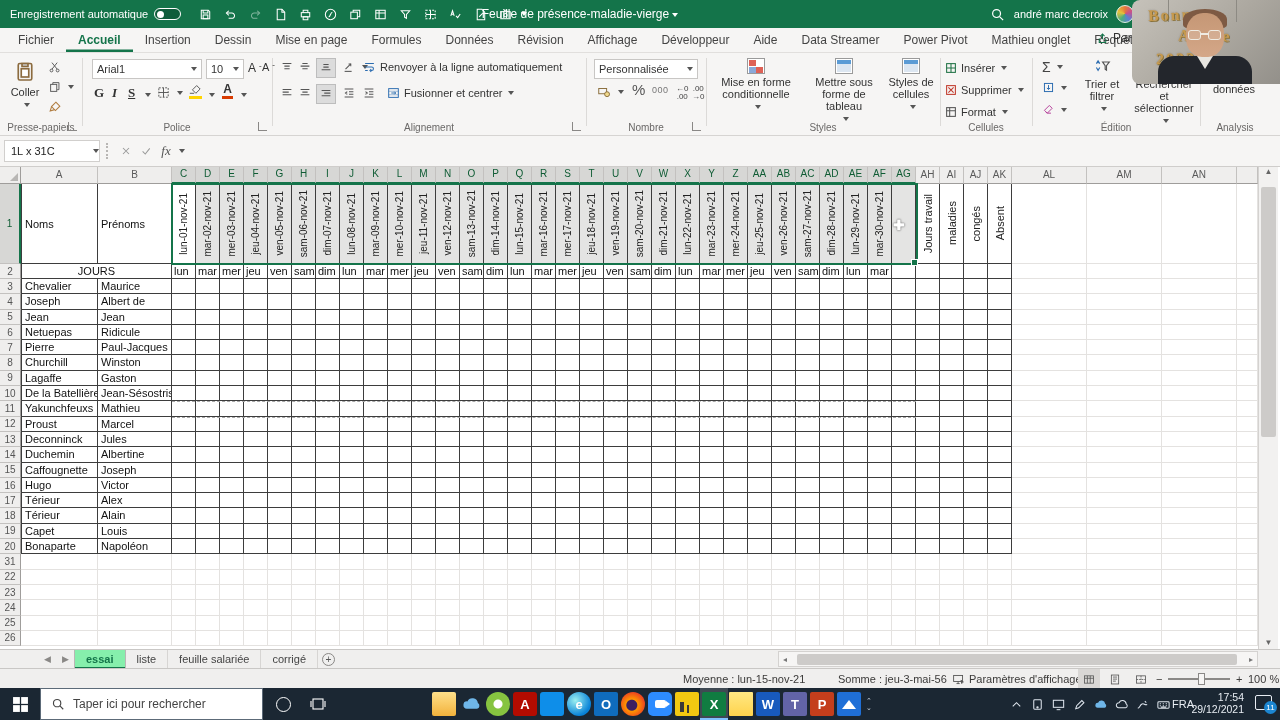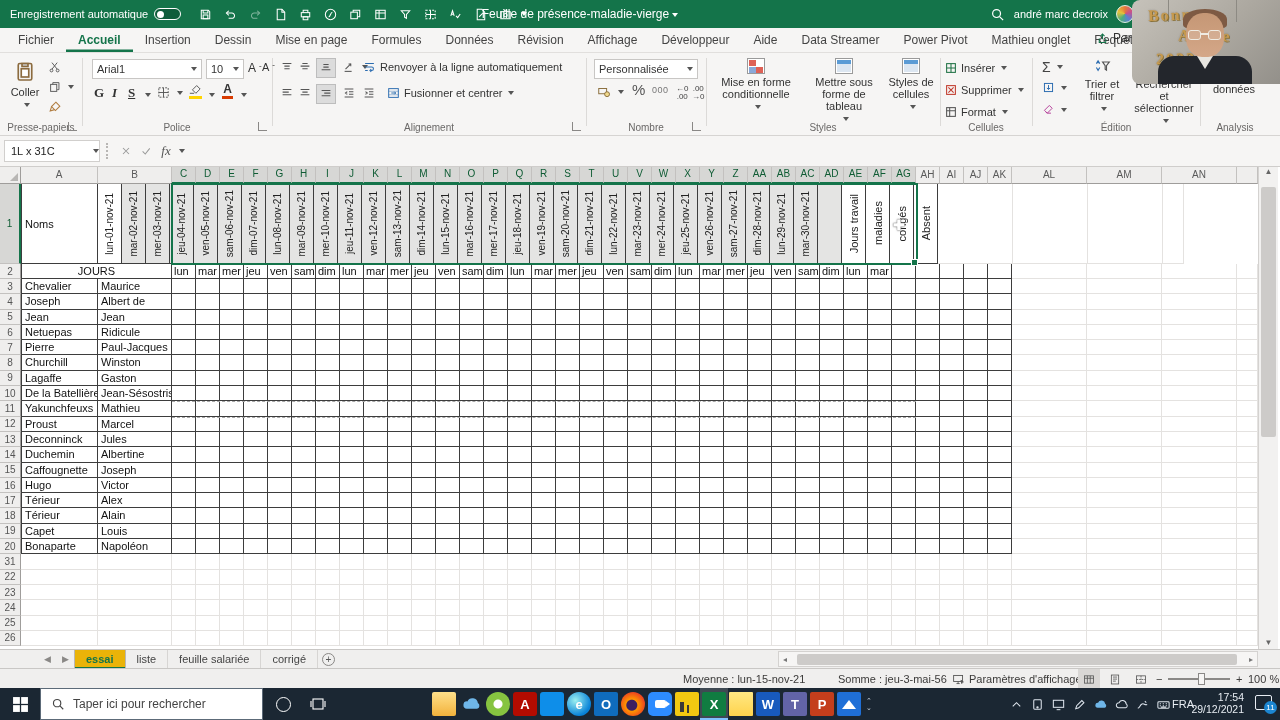--- a/index.html
+++ b/index.html
@@ -76,21 +76,21 @@
 #fillhandle{position:absolute;left:911px;top:92px;width:7px;height:7px;background:#14744a;border:1px solid #fff}
 .dashline{position:absolute;left:172px;width:744px;height:0;border-top:1px dashed #a8a8a8}
 #cellcursor{position:absolute;left:893px;top:50px;color:#fff;text-shadow:0 0 2px #777, 0 0 1px #555;font-size:14px;font-weight:bold}
 #vscroll{position:absolute;left:1258px;top:0;width:20px;height:482px;background:#f2f1f0;border-left:1px solid #d4d2d0;font-size:8px;color:#666;text-align:center}
 #vthumb{position:absolute;left:2px;top:20px;width:15px;height:250px;background:#cdcbc9;border-radius:2px}
 
 #tabsbar{left:0;top:649px;width:1280px;height:19px;background:#f0efee;border-top:1px solid #c9c7c5;font-size:11px;color:#444}
 .navarr{position:absolute;top:4px;color:#8a8886;font-size:9px}
 #sheet-tab-list{position:absolute;left:74px;top:0;display:flex;height:19px}
 .stab{padding:0 11px;line-height:18px;border-right:1px solid #d7d5d3;white-space:nowrap}
-.sactive{background:#eab308;color:#14744a;font-weight:bold;box-shadow:inset 0 -2px 0 #14744a;border-right:1px solid #b9b7b5;border-left:1px solid #b9b7b5}
+.sactive{background:#86efac;color:#14744a;font-weight:bold;box-shadow:inset 0 -2px 0 #14744a;border-right:1px solid #b9b7b5;border-left:1px solid #b9b7b5}
 #addsheet{position:absolute;left:322px;top:3px;width:13px;height:13px;border:1px solid #8a8886;border-rad_us:50%;border-radius:50%;color:#555;font-size:10px;line-height:11px;text-align:center}
 #hscroll{position:absolute;left:778px;top:1px;width:480px;height:16px;background:#f6f5f4;border:1px solid #d4d2d0;display:flex;align-items:center;font-size:8px;color:#777}
 #hthumb{position:absolute;left:18px;top:2px;width:440px;height:11px;background:#cdcbc9;border-radius:2px}
 
 #statusbar{left:0;top:668px;width:1280px;height:20px;background:#f0efee;border-top:1px solid #c9c7c5;font-size:11px;color:#3b3a39}
 #statusbar .ab{top:0;height:20px;display:flex;align-items:center;gap:4px;white-space:nowrap}
 .vwic{width:22px;height:18px;display:inline-flex;align-items:center;justify-content:center}
 .vwact{background:#d9d7d5}
 #zoomtrack{width:62px;height:2px;background:#8a8886;position:relative}
 #zoomthumb{position:absolute;left:30px;top:-5px;width:7px;height:12px;background:#f6f5f4;border:1px solid #8a8886}
@@ -580,20 +580,21 @@
       <div class="ch" style="width: 24px;">AJ</div>
       <div class="ch" style="width: 24px;">AK</div>
       <div class="ch" style="width: 75px;">AL</div>
       <div class="ch" style="width: 75px;">AM</div>
       <div class="ch" style="width: 75px;">AN</div>
       <div class="ch chfill"></div>
     </div>
     <div class="srow" style="height: 80px;">
       <div class="rn rnsel">1</div>
       <div class="sc tb first va" style="width: 77px;">Noms</div>
+      <div class="sc tb va" style="width: 74px;">Prénoms</div>
       <div class="sc vtc tb" style="width: 24px;">
         <span class="vt">lun-01-nov-21</span>
       </div>
       <div class="sc vtc tb selbg" style="width: 24px;">
         <span class="vt">mar-02-nov-21</span>
       </div>
       <div class="sc vtc tb selbg" style="width: 24px;">
         <span class="vt">mer-03-nov-21</span>
       </div>
       <div class="sc vtc tb selbg" style="width: 24px;">

